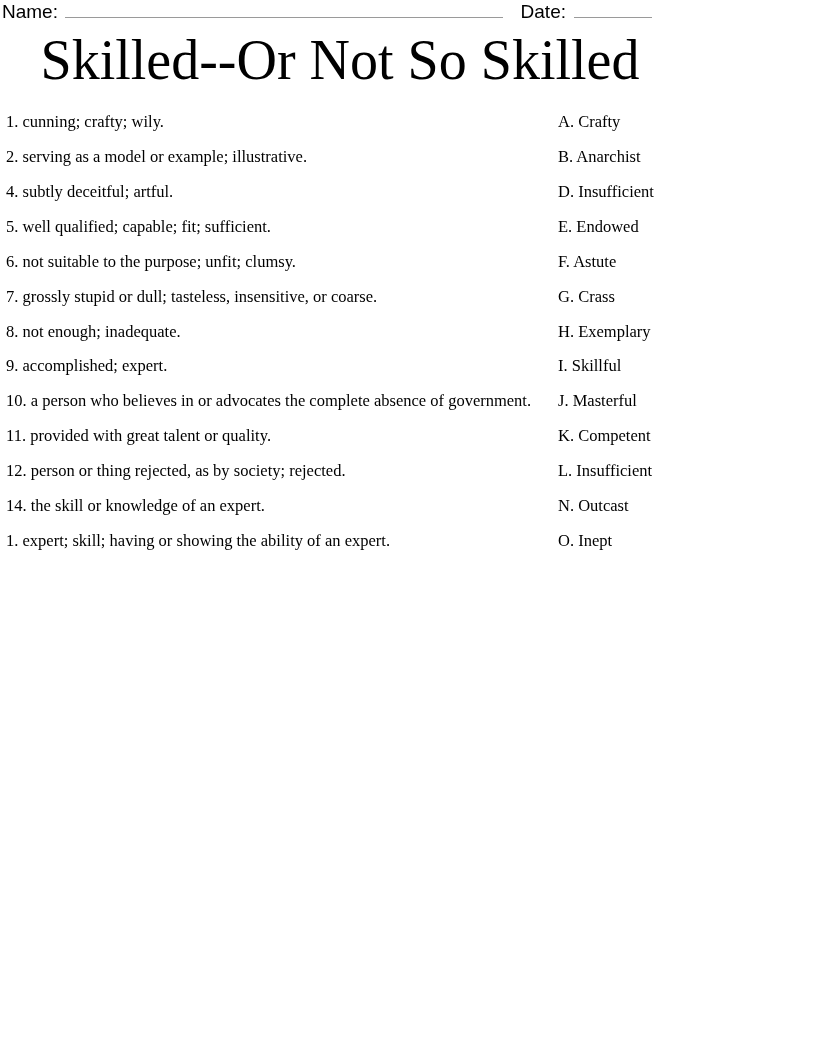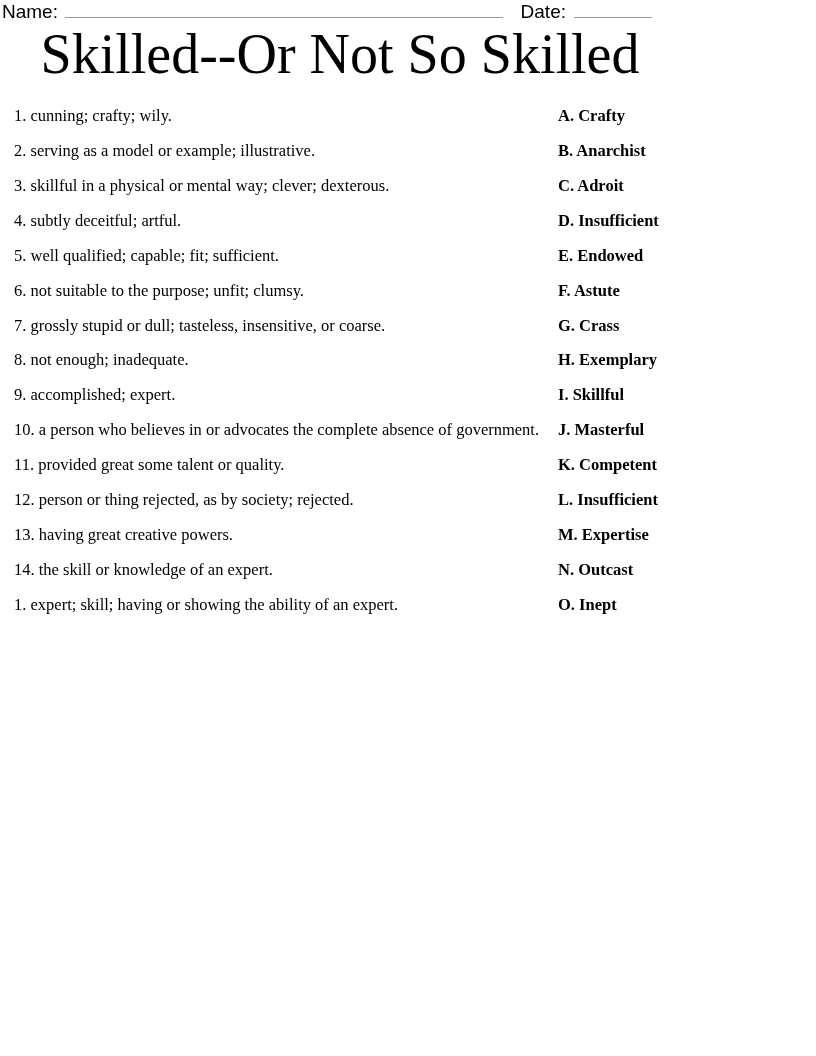--- a/index.html
+++ b/index.html
@@ -32,41 +32,41 @@
   }
   .date-label { margin-left: 18px; }
   .date-line {
     width: 78px;
     flex: 0 0 auto;
     border-bottom: 1px solid #9a9a9a;
     height: 15px;
     margin: 0 0 2px 8px;
   }
   .title {
-    margin: 4px 0 0 0;
+    margin: 10px 0 0 0;
     text-align: center;
     font-family: "Liberation Serif", serif;
     font-weight: normal;
     font-size: 56px;
     line-height: 1.0;
     letter-spacing: 0px;
   }
   .matching {
     margin-top: 24px;
-    padding-left: 14px;
+    padding-left: 6px;
   }
   .row {
     display: flex;
     align-items: flex-start;
     height: 34.93px;
     font-size: 16.5px;
     line-height: 20px;
   }
   .definition { flex: 1 1 auto; padding-right: 10px; }
-  .answer { flex: 0 0 122px; width: 122px; font-weight: bold; }
+  .answer { flex: 0 0 122px; width: 122px; }
 </style>
 </head>
 <body>
 
 <div class="page">
 
   <div class="header-row">
     <span class="name-label">Name:</span>
     <span class="name-line"></span>
     <span class="date-label">Date:</span>
@@ -79,24 +79,20 @@
     <div class="row">
       <span class="definition"><span>1.</span> <span>cunning; crafty; wily.</span></span>
       <span class="answer"><span>A.</span> <span>Crafty</span></span>
     </div>
 
     <div class="row">
       <span class="definition"><span>2.</span> <span>serving as a model or example; illustrative.</span></span>
       <span class="answer"><span>B.</span> <span>Anarchist</span></span>
     </div>
 
-    <div class="row">
-      <span class="definition"><span>3.</span> <span>skillful in a physical or mental way; clever; dexterous.</span></span>
-      <span class="answer"><span>C.</span> <span>Adroit</span></span>
-    </div>
 
     <div class="row">
       <span class="definition"><span>4.</span> <span>subtly deceitful; artful.</span></span>
       <span class="answer"><span>D.</span> <span>Insufficient</span></span>
     </div>
 
     <div class="row">
       <span class="definition"><span>5.</span> <span>well qualified; capable; fit; sufficient.</span></span>
       <span class="answer"><span>E.</span> <span>Endowed</span></span>
     </div>
@@ -120,33 +116,29 @@
       <span class="definition"><span>9.</span> <span>accomplished; expert.</span></span>
       <span class="answer"><span>I.</span> <span>Skillful</span></span>
     </div>
 
     <div class="row">
       <span class="definition"><span>10.</span> <span>a person who believes in or advocates the complete absence of government.</span></span>
       <span class="answer"><span>J.</span> <span>Masterful</span></span>
     </div>
 
     <div class="row">
-      <span class="definition"><span>11.</span> <span>provided great some talent or quality.</span></span>
+      <span class="definition"><span>11.</span> <span>provided with great talent or quality.</span></span>
       <span class="answer"><span>K.</span> <span>Competent</span></span>
     </div>
 
     <div class="row">
       <span class="definition"><span>12.</span> <span>person or thing rejected, as by society; rejected.</span></span>
       <span class="answer"><span>L.</span> <span>Insufficient</span></span>
     </div>
 
-    <div class="row">
-      <span class="definition"><span>13.</span> <span>having great creative powers.</span></span>
-      <span class="answer"><span>M.</span> <span>Expertise</span></span>
-    </div>
 
     <div class="row">
       <span class="definition"><span>14.</span> <span>the skill or knowledge of an expert.</span></span>
       <span class="answer"><span>N.</span> <span>Outcast</span></span>
     </div>
 
     <div class="row">
       <span class="definition"><span>1.</span> <span>expert; skill; having or showing the ability of an expert.</span></span>
       <span class="answer"><span>O.</span> <span>Inept</span></span>
     </div>

